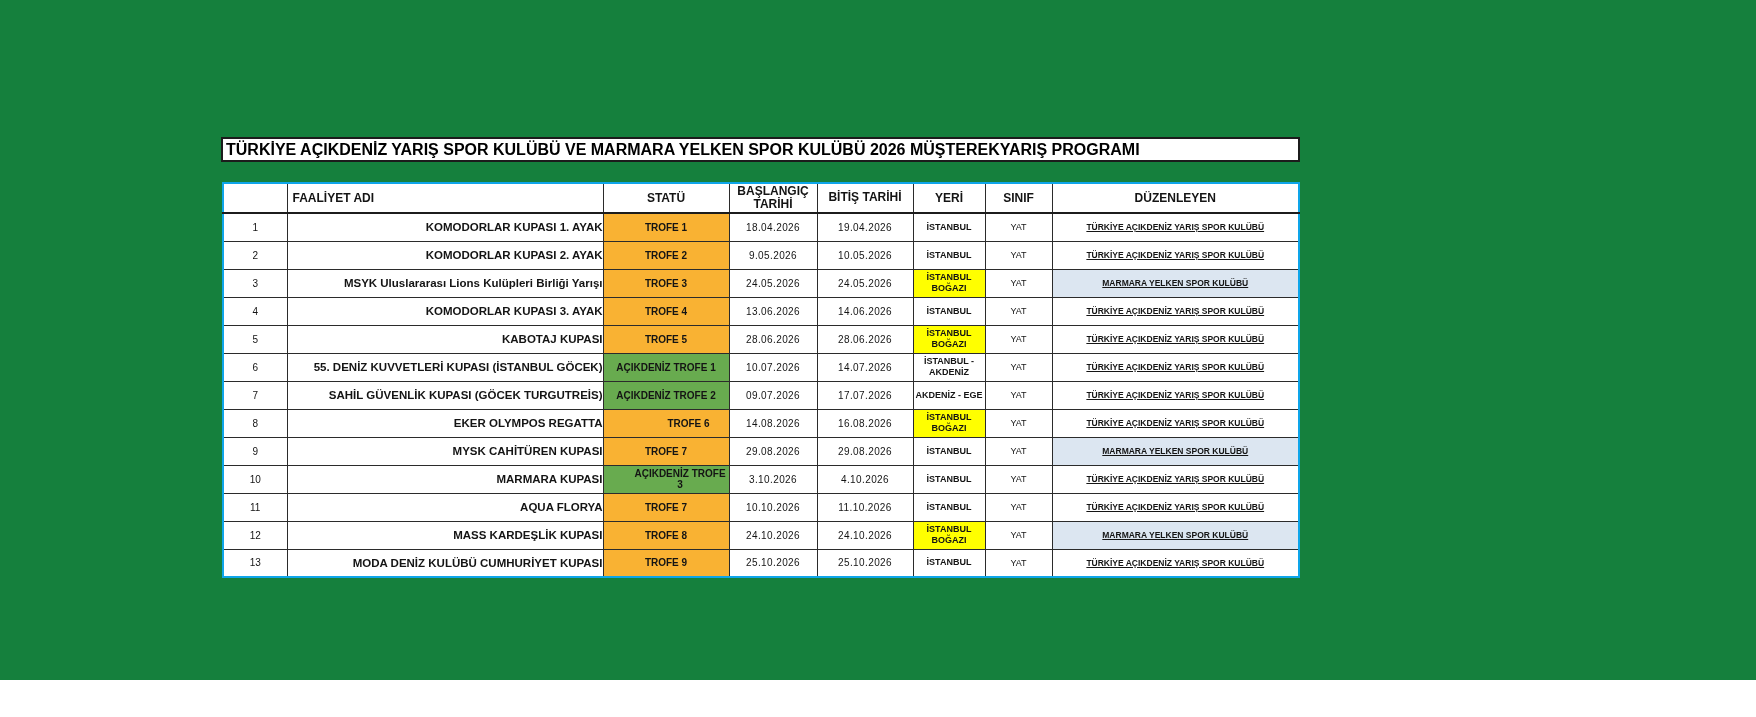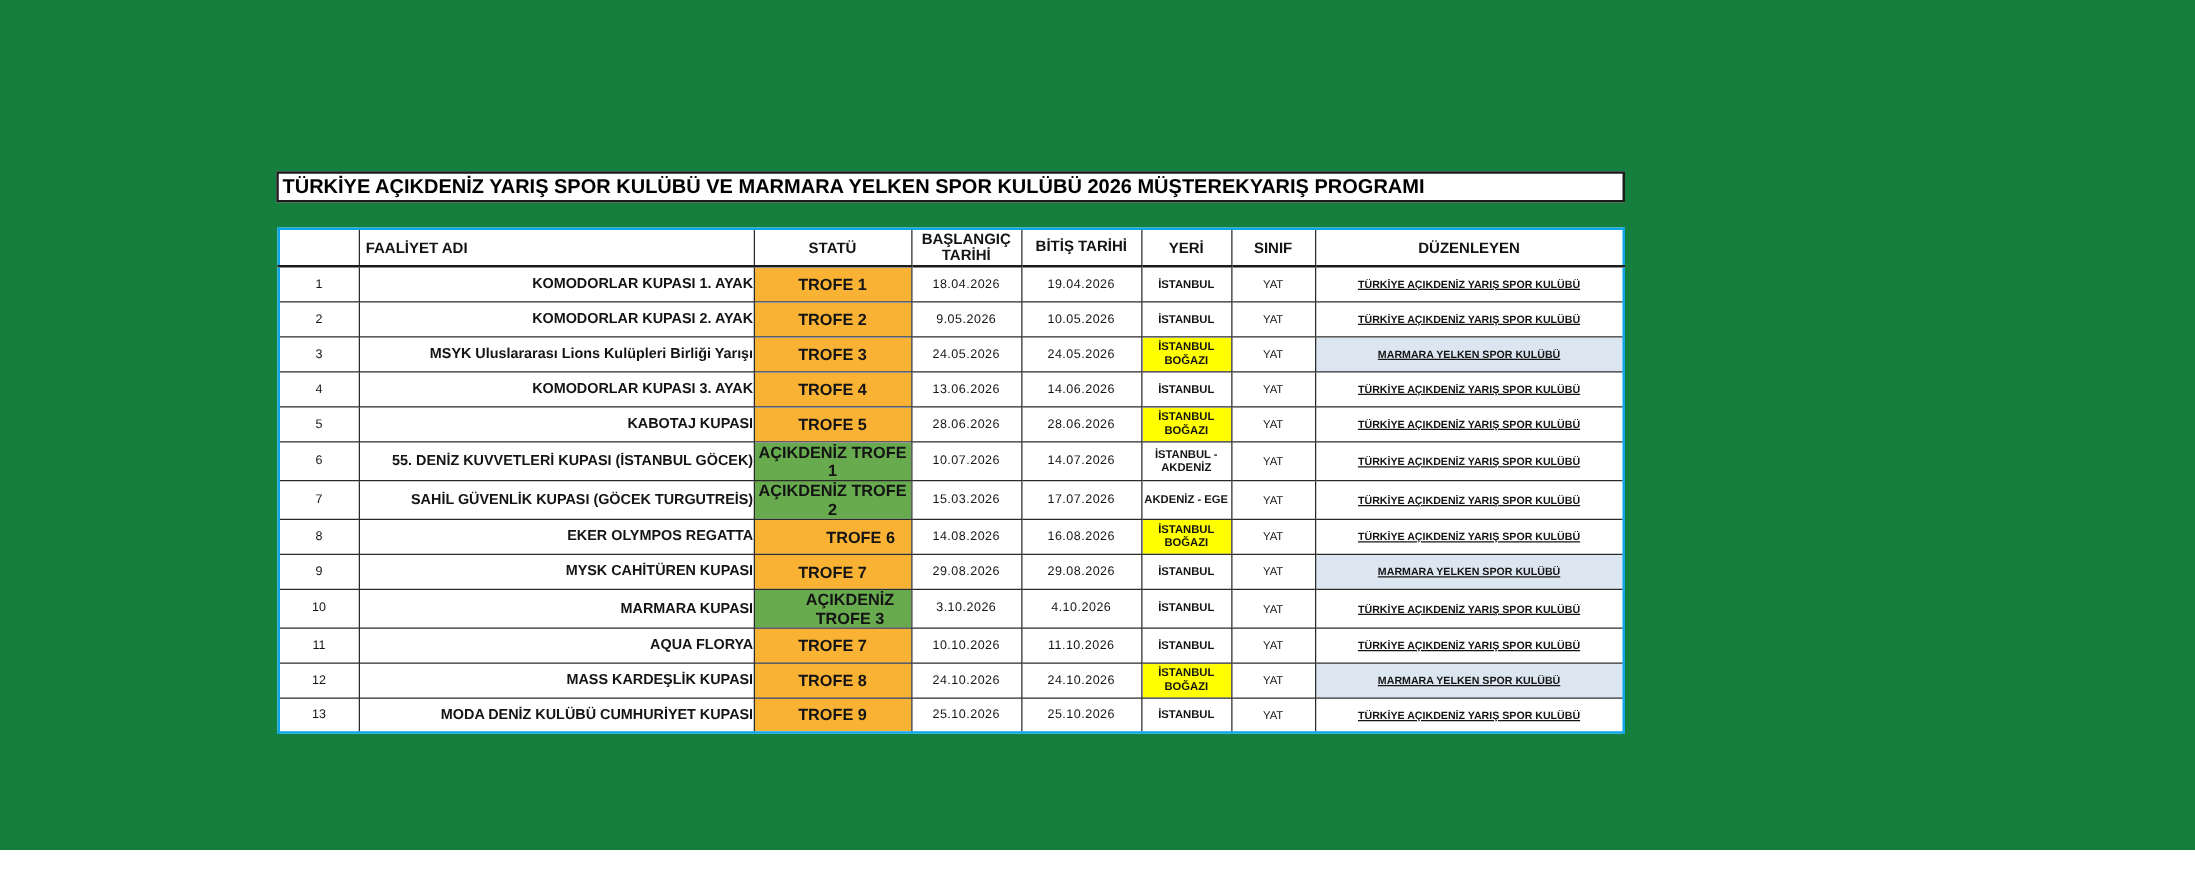--- a/index.html
+++ b/index.html
@@ -54,21 +54,21 @@
   .program-table th {
     font-size: 12px;
     font-weight: bold;
     text-align: center;
     border-bottom: 2px solid #1c1c1c;
   }
   th.h-name { text-align: left; padding-left: 5px; }
   th.h-start, th.h-end { line-height: 1.1; }
   .c-no    { font-size: 10px; text-align: center; font-weight: normal; color: #222; }
   .c-name  { font-size: 11.5px; font-weight: bold; text-align: right; padding-left: 5px; }
-  .c-statu { font-size: 13px; font-weight: bold; text-align: center; }
+  .c-statu { font-size: 10px; font-weight: bold; text-align: center; }
   .c-start, .c-end {
     font-size: 10px; text-align: center; font-weight: normal;
     color: #2e2e2e; letter-spacing: 0.4px;
   }
   .c-place { font-size: 9px; font-weight: bold; text-align: center; line-height: 1.2; }
   .c-sinif { font-size: 9px; text-align: center; font-weight: normal; color: #222; }
   .c-org   { font-size: 8.5px; font-weight: 600; text-align: center; color: #1b1b1b; text-decoration: underline; }
 </style>
 </head>
 <body>
@@ -158,21 +158,21 @@
       <td class="c-start">10.07.2026</td>
       <td class="c-end">14.07.2026</td>
       <td class="c-place">İSTANBUL - AKDENİZ</td>
       <td class="c-sinif">YAT</td>
       <td class="c-org">TÜRKİYE AÇIKDENİZ YARIŞ SPOR KULÜBÜ</td>
     </tr>
         <tr>
       <td class="c-no">7</td>
       <td class="c-name">SAHİL GÜVENLİK  KUPASI (GÖCEK TURGUTREİS)</td>
       <td class="c-statu" style="background: rgb(104, 171, 79);">AÇIKDENİZ TROFE 2</td>
-      <td class="c-start">15.03.2026</td>
+      <td class="c-start">09.07.2026</td>
       <td class="c-end">17.07.2026</td>
       <td class="c-place">AKDENİZ - EGE</td>
       <td class="c-sinif">YAT</td>
       <td class="c-org">TÜRKİYE AÇIKDENİZ YARIŞ SPOR KULÜBÜ</td>
     </tr>
         <tr>
       <td class="c-no">8</td>
       <td class="c-name">EKER OLYMPOS REGATTA</td>
       <td class="c-statu" style="background: rgb(249, 178, 51); padding-left: 45px;">TROFE 6</td>
       <td class="c-start">14.08.2026</td>

